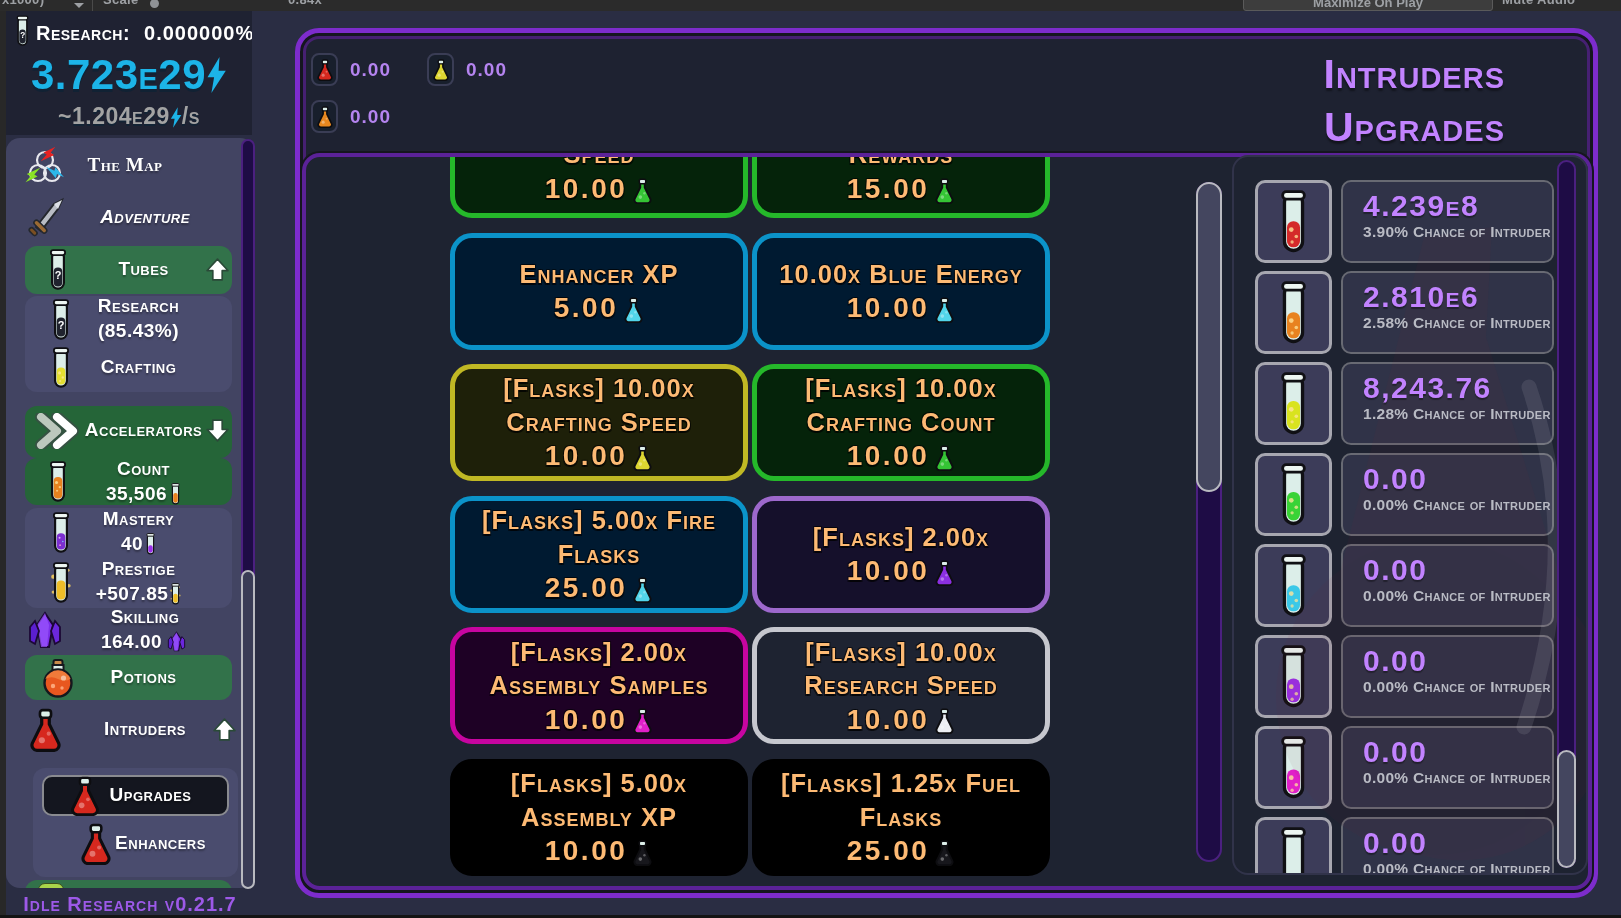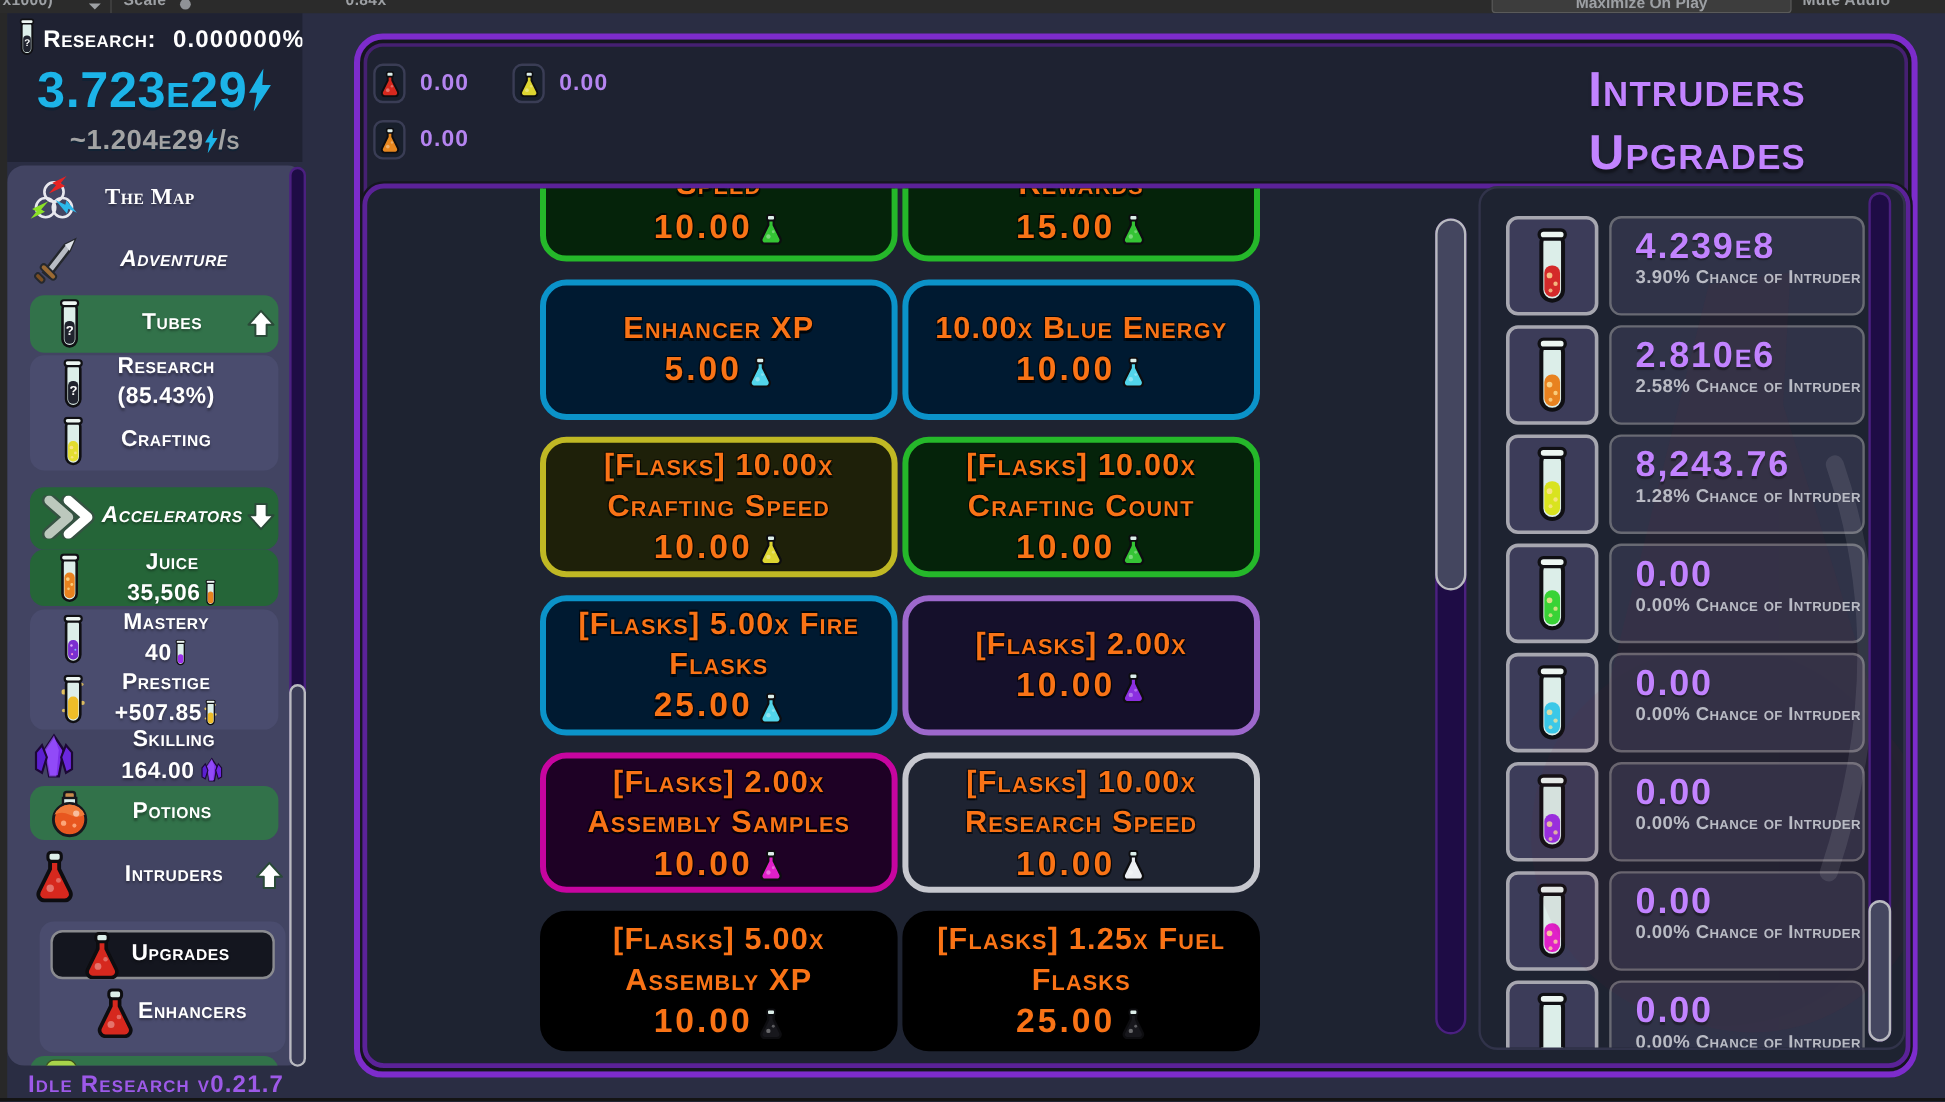--- a/index.html
+++ b/index.html
@@ -31,21 +31,21 @@
 .sgroup{position:absolute;left:19px;width:207px;background:#4a4c6e;border-radius:12px}
 .varr{position:absolute}
 #version{position:absolute;left:6px;top:893px;width:248px;text-align:center;color:#9d59e8;font-size:20px;letter-spacing:1px;z-index:3}
 #main-panel{position:absolute;left:295px;top:28px;width:1303px;height:870px;border:5px solid #7d2ccc;border-radius:24px;background:#1e2231;box-shadow:inset 0 0 0 3px #15161f,inset 0 0 0 6px #462072}
 #inner-panel{position:absolute;left:302px;top:153px;width:1290px;height:737px;border:4px solid #5b2298;border-radius:18px;background:#1e2331;overflow:hidden;box-shadow:0 0 0 2px #15161f}
 #right-panel{position:absolute;left:1232px;top:155px;width:356px;height:720px;border:2px solid #31334a;border-radius:16px;background:#1e2331;overflow:hidden}
 #panel-title{position:absolute;right:116px;top:48px;text-align:right;color:#c283ff;font-size:41px;line-height:53px;letter-spacing:1px;text-shadow:0 3px 2px rgba(0,0,0,.4)}
 #panel-title span{display:block}
 #counters .cbox{position:absolute;width:27px;height:33px;background:#181f2c;border:2px solid #3a3d55;border-radius:8px;display:flex;align-items:center;justify-content:center}
 #counters .cval{position:absolute;color:#b584f0;font-size:19px;letter-spacing:1px;line-height:33px}
-.up{position:absolute;width:298px;height:117px;border:5px solid;border-radius:22px;display:flex;flex-direction:column;justify-content:center;align-items:center;color:#f97316;text-align:center}
+.up{position:absolute;width:298px;height:117px;border:5px solid;border-radius:22px;display:flex;flex-direction:column;justify-content:center;align-items:center;color:#fdba74;text-align:center}
 .up .bl{display:block;line-height:33.5px;min-height:33.5px;font-size:25.5px;letter-spacing:1px;text-shadow:-1px -1px 0 rgba(0,0,0,.5),1px -1px 0 rgba(0,0,0,.5),-1px 2px 0 rgba(0,0,0,.55),1px 2px 0 rgba(0,0,0,.55);white-space:nowrap}
 .up .cost{display:flex;align-items:center;justify-content:center;font-size:28px;letter-spacing:2.5px}
 .cfl{margin-left:5px;display:inline-flex;transform:translateY(2px)}
 .tubebox{position:absolute;width:77px;height:83px;background:#3c3c59;border:3px solid #a7a7b0;border-radius:10px;display:flex;align-items:center;justify-content:center}
 .valbox{position:absolute;width:213px;height:83px;background:#303348;border:2px solid #686a73;border-radius:10px;display:flex;flex-direction:column;justify-content:flex-start;padding:8px 0 0 20px}
 .valbox .val{position:relative;z-index:3;color:#c283ff;font-size:30px;letter-spacing:1.5px;line-height:32px;text-shadow:0 2px 1px rgba(0,0,0,.35)}
 .valbox .chance{position:relative;z-index:3;color:#b9bbc4;font-size:15.5px;letter-spacing:.3px;line-height:19px}
 #watermark{position:absolute;left:0;top:0;width:352px;height:716px;z-index:2;pointer-events:none}
 .sbar{position:absolute;background:#1e0c45;border:2px solid #4b2080;border-radius:13px;z-index:6}
 .sthumb{position:absolute;background:#44465f;border:2px solid #b9bac0;border-radius:13px;z-index:7}
@@ -151,21 +151,21 @@
               <rect x="6.3" y="22.4" width="9.4" height="18.800000000000004" rx="4.5" fill="#e3dd30"></rect>
               <circle cx="9.4" cy="28.4" r="1.7" fill="#ffe49a" opacity=".8"></circle>
               <circle cx="13" cy="33.4" r="1.3" fill="#ffe49a" opacity=".75"></circle>
               <circle cx="10" cy="37.4" r="1.2" fill="#ffe49a" opacity=".7"></circle>
               <rect x="3.2" y="1.2" width="15.6" height="5.4" rx="2.6" fill="#edf6f2" stroke="#101014" stroke-width="2"></rect>
             </svg>
           </span>
           <div class="lbl sc" style="left:40px;top:12px">Crafting</div>
         </div>
       </div>
-      <div class="gbtn" style="top: 268px; height: 52px; background: rgb(37, 101, 56); font-style: italic;">
+      <div class="gbtn" style="top: 268px; height: 52px; background: rgb(37, 101, 56);">
         <span class="sicon" style="left:10px;top:0;height:50px;width:46px">
           <svg width="46" height="36" viewBox="0 0 46 36">
             <path d="M6 4 L22 18 L6 32" fill="none" stroke="#355242" stroke-width="12" stroke-linecap="round" stroke-linejoin="round"></path>
             <path d="M6 4 L22 18 L6 32" fill="none" stroke="#bcc8bd" stroke-width="8" stroke-linecap="round" stroke-linejoin="round"></path>
             <path d="M22 4 L38 18 L22 32" fill="none" stroke="#355242" stroke-width="12" stroke-linecap="round" stroke-linejoin="round"></path>
             <path d="M22 4 L38 18 L22 32" fill="none" stroke="#ffffff" stroke-width="8" stroke-linecap="round" stroke-linejoin="round"></path>
           </svg>
         </span>
         <div class="lbl sc" style="top:13px">Accelerators</div>
         <span class="varr" style="left:180px;top:12px"><svg width="25" height="25" viewBox="0 0 24 24">
@@ -176,21 +176,21 @@
         <span class="sicon" style="left:10px;top:0;height:47px;width:46px">
           <svg width="20" height="42" viewBox="0 0 22 46">
             <rect x="4.5" y="2.5" width="13" height="41" rx="6.5" fill="#dceee9" stroke="#101014" stroke-width="2.4"></rect>
             <rect x="6.3" y="17.6" width="9.4" height="23.6" rx="4.5" fill="#e8821f"></rect>
             <circle cx="9.4" cy="23.6" r="1.7" fill="#ffe49a" opacity=".8"></circle>
             <circle cx="13" cy="28.6" r="1.3" fill="#ffe49a" opacity=".75"></circle>
             <circle cx="10" cy="32.6" r="1.2" fill="#ffe49a" opacity=".7"></circle>
             <rect x="3.2" y="1.2" width="15.6" height="5.4" rx="2.6" fill="#edf6f2" stroke="#101014" stroke-width="2"></rect>
           </svg>
         </span>
-        <div class="lbl sc" style="top:-0.5px">Juice</div>
+        <div class="lbl sc" style="top:-0.5px">Count</div>
         <div class="lbl" style="top:24.5px"><span>35,506</span><span style="display:inline-block;vertical-align:-5px;margin-left:3px"><svg width="11" height="22" viewBox="0 0 22 46">
               <rect x="4.5" y="2.5" width="13" height="41" rx="6.5" fill="#dceee9" stroke="#101014" stroke-width="2.4"></rect>
               <rect x="6.3" y="20.8" width="9.4" height="20.400000000000002" rx="4.5" fill="#e8821f"></rect>
               <rect x="3.2" y="1.2" width="15.6" height="5.4" rx="2.6" fill="#edf6f2" stroke="#101014" stroke-width="2"></rect>
             </svg></span></div>
       </div>
       <div class="sgroup" style="top: 370px; height: 100px;">
         <div style="position:absolute;left:0;top:0px;width:207px;height:50px">
           <span class="sicon" style="left:18px;top:0;height:50px;width:36px">
             <svg width="20" height="42" viewBox="0 0 22 46">

